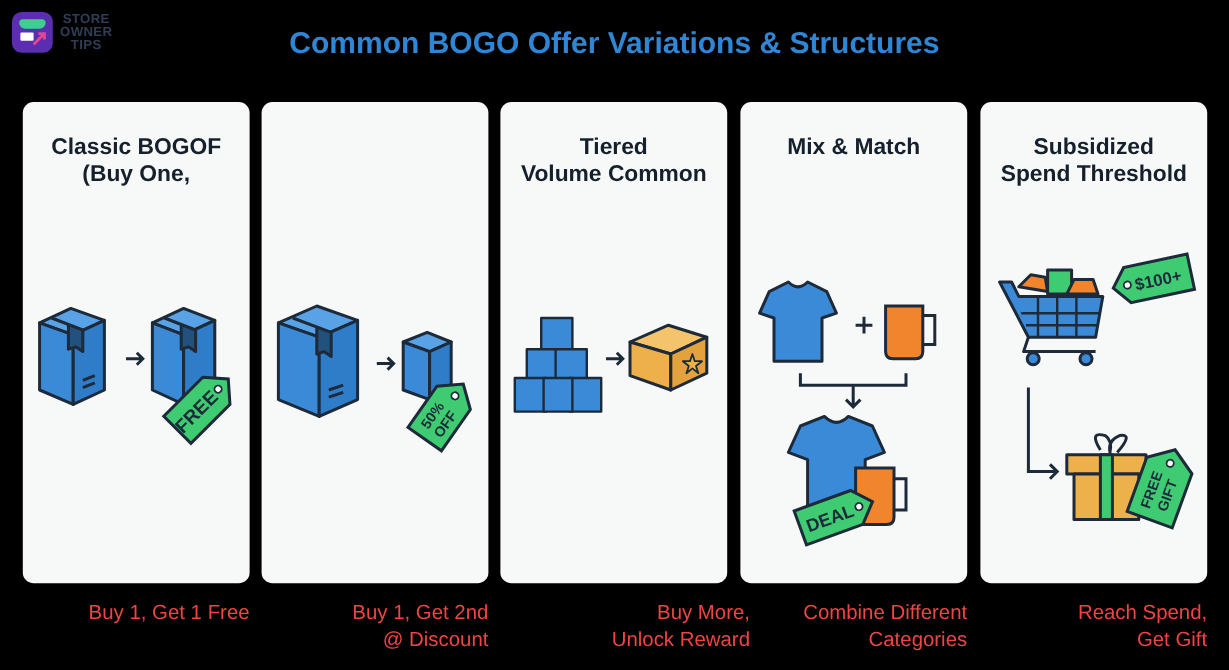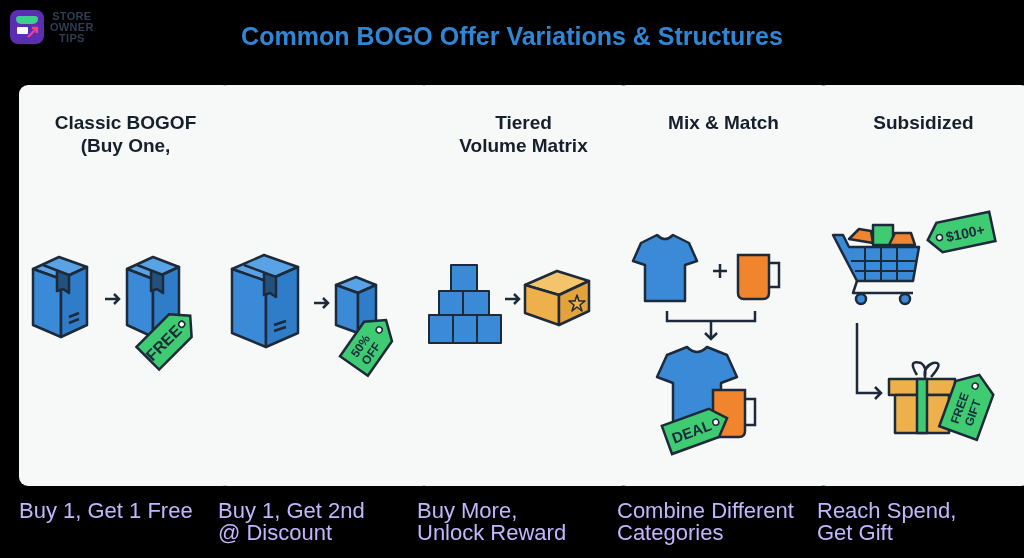--- a/index.html
+++ b/index.html
@@ -4,24 +4,24 @@
 <style>
   html,body{margin:0;padding:0;background:#000;}
   body{width:1024px;height:558px;position:relative;overflow:hidden;font-family:"Liberation Sans","DejaVu Sans",sans-serif;}
   .logo{position:absolute;left:10px;top:10px;display:flex;align-items:center;gap:6px;text-align:center;}
   .logo-badge{width:34px;height:34px;border-radius:8px;background:#5b2db0;position:relative;}
   .logo-badge .awn{position:absolute;left:6px;top:6px;width:22px;height:8px;background:#3ecf8e;border-radius:3px 3px 5px 5px;}
   .logo-badge .scr{position:absolute;left:7px;top:17px;width:11px;height:7px;background:#fff;border-radius:1px;}
   .logo-badge .arr{position:absolute;left:17px;top:16px;width:12px;height:12px;}
   .logo-text{color:#2f3d55;font-weight:bold;font-size:11px;line-height:11px;letter-spacing:0.3px;}
   .title{position:absolute;left:0;right:0;top:22px;text-align:center;color:#2f86d4;font-weight:bold;font-size:25px;}
-  .card{position:absolute;top:85px;height:401px;width:189px;background:#f7f8f8;border-radius:9px;padding-left:24px;}
+  .card{position:absolute;top:85px;height:401px;width:189px;background:#f7f8f8;border-radius:9px;}
   .card h2{margin:0;position:absolute;left:0;right:0;top:26px;text-align:center;font-size:19px;line-height:23px;color:#15202c;font-weight:bold;}
   .card svg{position:absolute;left:0;top:0;}
-  .caption{position:absolute;top:500px;width:189px;text-align:left;color:#c4b5fd;font-size:22px;line-height:22px;}
+  .caption{position:absolute;top:500px;width:189px;text-align:right;color:#ef4444;font-size:17px;line-height:22px;}
 </style>
 </head>
 <body>
 
 <div class="logo">
   <div class="logo-badge">
     <div class="awn"></div>
       <div class="scr"></div>
     <svg class="arr" viewBox="0 0 12 12">
         <path d="M1 11 L10 2 M5 2 H10 V7" stroke="#e8458b" stroke-width="2.4" fill="none"></path>
@@ -81,40 +81,40 @@
       <path d="M-28 -17 H14 L28 0 L14 17 H-28 Z" fill="#3ecb72" stroke="#1d2a3a" stroke-width="2.5"></path>
       <circle cx="16" cy="0" r="3" fill="#fff" stroke="#1d2a3a" stroke-width="1.5"></circle>
       <text x="-8" y="-2" text-anchor="middle" font-size="12" font-weight="bold" fill="#1d2a3a">50%</text>
       <text x="-8" y="11" text-anchor="middle" font-size="12" font-weight="bold" fill="#1d2a3a">OFF</text>
     </g>
   </svg>
 </div>
 <div class="caption" style="left:218px"><span>Buy 1, Get 2nd</span><br><span>@ Discount</span></div>
 
 <div class="card" style="left:417px">
-  <h2><span>Tiered</span><br><span>Volume Matrix</span></h2>
+  <h2><span>Tiered</span><br><span>Volume Common</span></h2>
   <svg width="189" height="401" viewBox="0 0 189 401">
     <g stroke="#1d2a3a" stroke-width="2" fill="#3a8ad8" stroke-linejoin="round">
       <rect x="34" y="180" width="26" height="28"></rect>
       <rect x="22" y="206" width="26" height="26"></rect>
       <rect x="46" y="206" width="26" height="26"></rect>
       <rect x="12" y="230" width="26" height="28"></rect>
       <rect x="58" y="230" width="26" height="28"></rect>
       <rect x="36" y="230" width="24" height="28"></rect>
     </g>
     <path d="M88 214 H102 M97 209 L102 214 L97 219" stroke="#1d2a3a" stroke-width="2.5" fill="none"></path>
     <g stroke="#1d2a3a" stroke-width="2.5" stroke-linejoin="round">
       <path d="M108 200 L140 186 L172 196 L142 210 Z" fill="#f3c46b"></path>
       <path d="M108 200 L142 210 L142 240 L108 228 Z" fill="#eeb04a"></path>
       <path d="M142 210 L172 196 L172 226 L142 240 Z" fill="#e4a23c"></path>
       <path d="M160 210 L162 216 L168 216 L163 220 L165 226 L160 222 L155 226 L157 220 L152 216 L158 216 Z" fill="#eeb04a" stroke-width="1.5"></path>
     </g>
   </svg>
 </div>
-<div class="caption" style="left:417px"><span>Buy More,</span><br><span>Unlock Reward</span></div>
+<div class="caption" style="left:436px"><span>Buy More,</span><br><span>Unlock Reward</span></div>
 
 <div class="card" style="left:617px">
   <h2><span>Mix &amp; Match</span></h2>
   <svg width="189" height="401" viewBox="0 0 189 401">
     <path d="M24 158 L40 150 Q48 158 56 150 L72 158 L80 176 L68 180 L68 216 L28 216 L28 180 L16 176 Z" fill="#3a8ad8" stroke="#1d2a3a" stroke-width="2.5" stroke-linejoin="round"></path>
     <path d="M96 186 H110 M103 179 V193" stroke="#1d2a3a" stroke-width="2.5"></path>
     <g stroke="#1d2a3a" stroke-width="2.5">
       <path d="M121 170 H152 V208 Q152 214 146 214 H127 Q121 214 121 208 Z" fill="#f0852e"></path>
       <path d="M152 178 H162 V202 H152" fill="none"></path>
     </g>
@@ -127,21 +127,21 @@
     <g transform="translate(80,344) rotate(-20)">
       <path d="M-32 -15 H18 L32 0 L18 15 H-32 Z" fill="#3ecb72" stroke="#1d2a3a" stroke-width="2.5"></path>
       <circle cx="20" cy="0" r="3" fill="#fff" stroke="#1d2a3a" stroke-width="1.5"></circle>
       <text x="-6" y="6" text-anchor="middle" font-size="15" font-weight="bold" fill="#1d2a3a">DEAL</text>
     </g>
   </svg>
 </div>
 <div class="caption" style="left:617px"><span>Combine Different</span><br><span>Categories</span></div>
 
 <div class="card" style="left:817px">
-  <h2><span>Subsidized</span><br></h2>
+  <h2><span>Subsidized</span><br><span>Spend Threshold</span></h2>
   <svg width="189" height="401" viewBox="0 0 189 401">
     <g stroke="#1d2a3a" stroke-width="2.5" stroke-linejoin="round">
       <path d="M32 154 L42 144 L54 146 L56 158 Z" fill="#f0852e"></path>
       <rect x="56" y="140" width="20" height="20" fill="#3ecb72"></rect>
       <path d="M72 160 L78 148 L94 148 L98 160 Z" fill="#f0852e"></path>
       <path d="M16 150 H26 L32 162 H102 L96 196 H40 Z" fill="#3a8ad8"></path>
       <path d="M48 162 V196 M64 162 V196 M80 162 V196 M34 176 H100 M38 186 H98" stroke-width="2"></path>
       <path d="M40 196 L36 208 H96" fill="none"></path>
       <circle cx="44" cy="214" r="5" fill="#3a8ad8"></circle>
       <circle cx="88" cy="214" r="5" fill="#3a8ad8"></circle>

